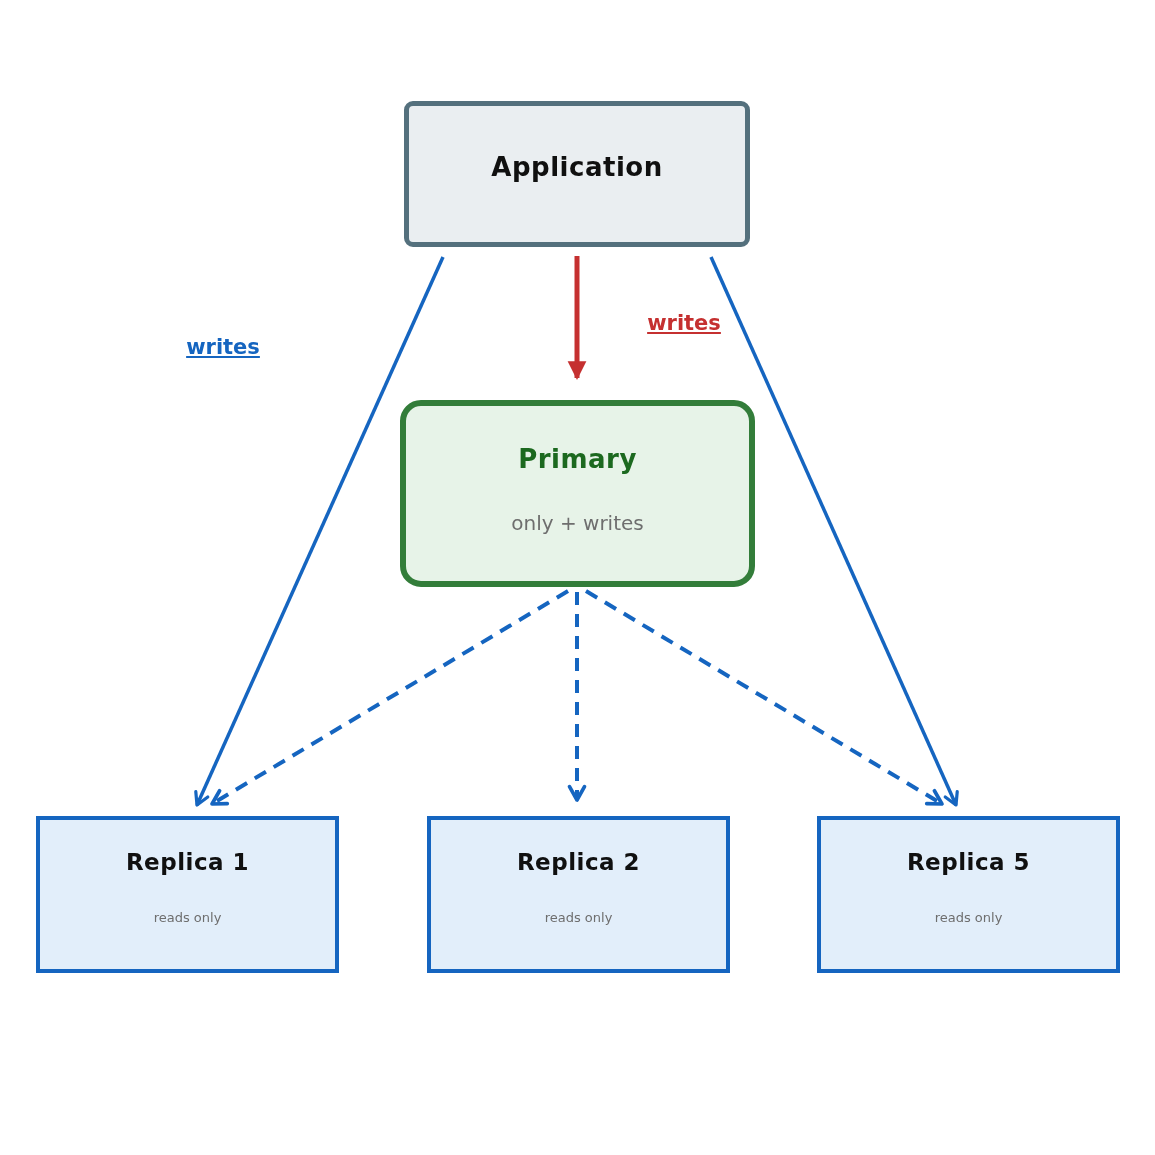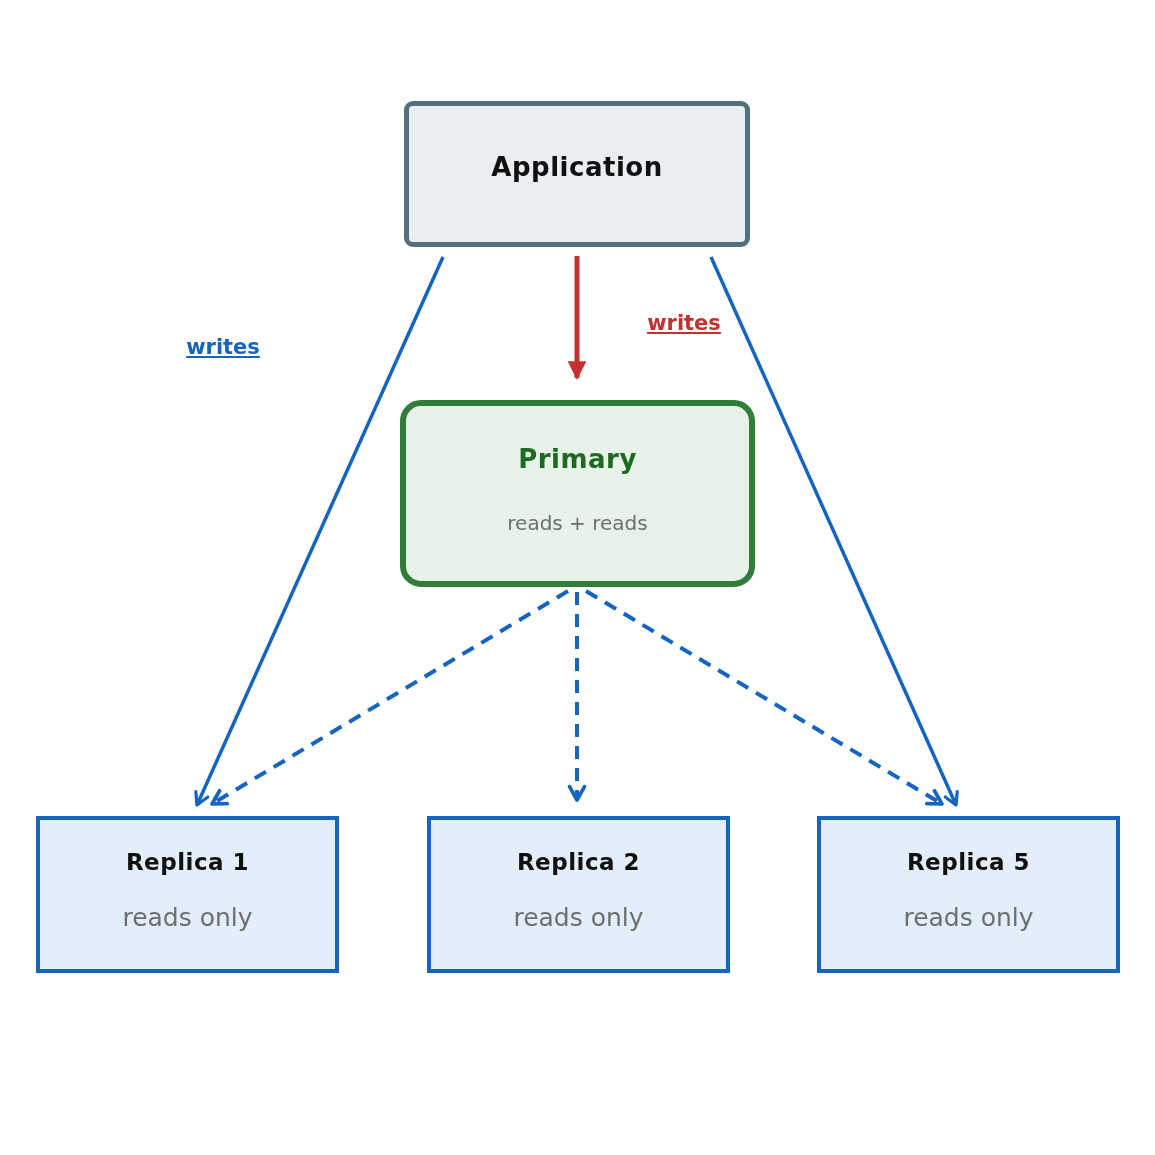--- a/index.html
+++ b/index.html
@@ -24,21 +24,21 @@
   .node-application .title{top:45%;font-size:26px;}
 
   .node-primary{left:400px;top:400px;width:355px;height:187px;
     background:var(--primary-fill);border:6px solid var(--primary-border);border-radius:21px;}
   .node-primary .title{top:30%;font-size:26px;color:var(--primary-title);}
   .node-primary .subtitle{top:67%;font-size:20px;}
 
   .node-replica{width:303px;height:157px;background:var(--replica-fill);
     border:4px solid var(--replica-border);border-radius:0;}
   .node-replica .title{top:28%;font-size:23px;}
-  .node-replica .subtitle{top:65%;font-size:25px;}
+  .node-replica .subtitle{top:65%;font-size:13px;}
   .node-replica1{left:36px;top:816px;}
   .node-replica2{left:427px;top:816px;}
   .node-replica3{left:817px;top:816px;}
 
   .edge-label{position:absolute;width:140px;text-align:center;transform:translate(-50%,-50%);
     font-weight:bold;font-size:21px;text-decoration:underline;}
   .edge-label-reads{left:223px;top:347px;color:var(--blue);}
   .edge-label-writes{left:684px;top:323px;color:var(--red);}
 </style>
 </head>
@@ -68,21 +68,21 @@
 
     <line x1="586" y1="591" x2="942" y2="804" style="stroke:var(--blue)" stroke-width="4" stroke-dasharray="13 9" marker-end="url(#vBlue)"></line>
   </svg>
 
   <div class="node node-application">
     <div class="title">Application</div>
   </div>
 
   <div class="node node-primary">
     <div class="title">Primary</div>
-    <div class="subtitle">reads + reads</div>
+    <div class="subtitle">only + writes</div>
   </div>
 
   <div class="node node-replica node-replica1">
     <div class="title">Replica 1</div>
     <div class="subtitle">reads only</div>
   </div>
 
   <div class="node node-replica node-replica2">
     <div class="title">Replica 2</div>
     <div class="subtitle">reads only</div>

